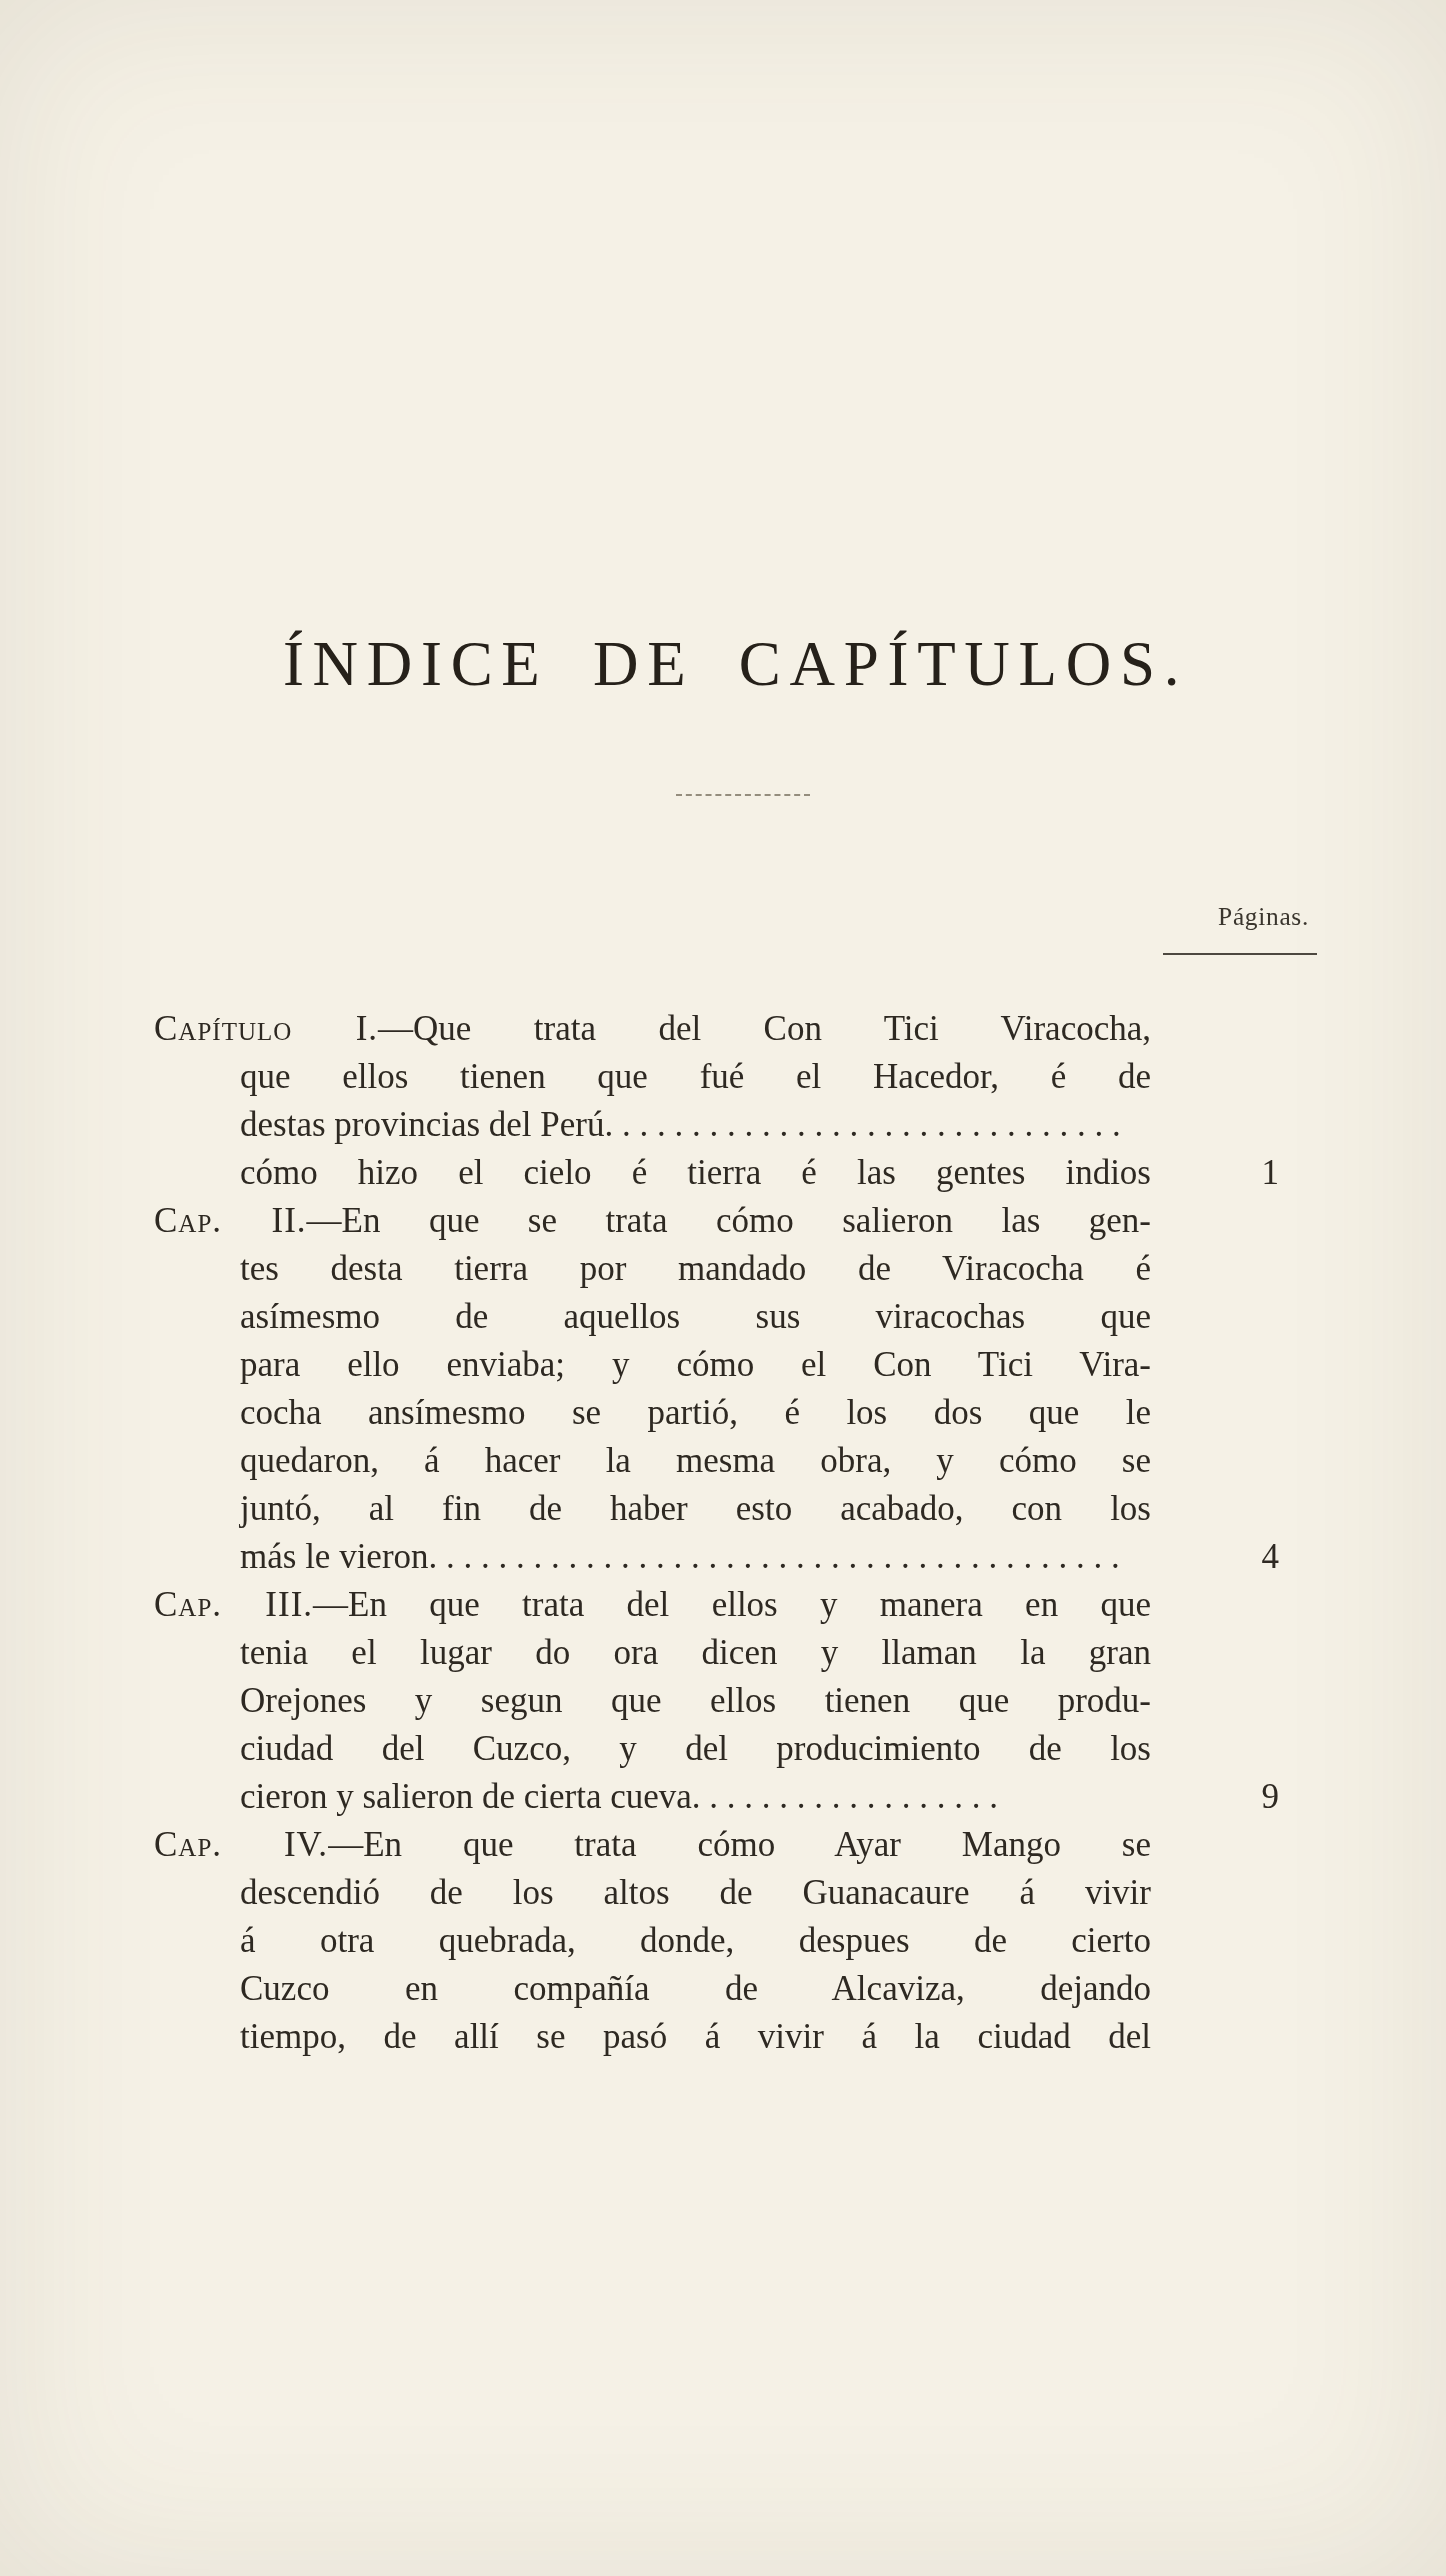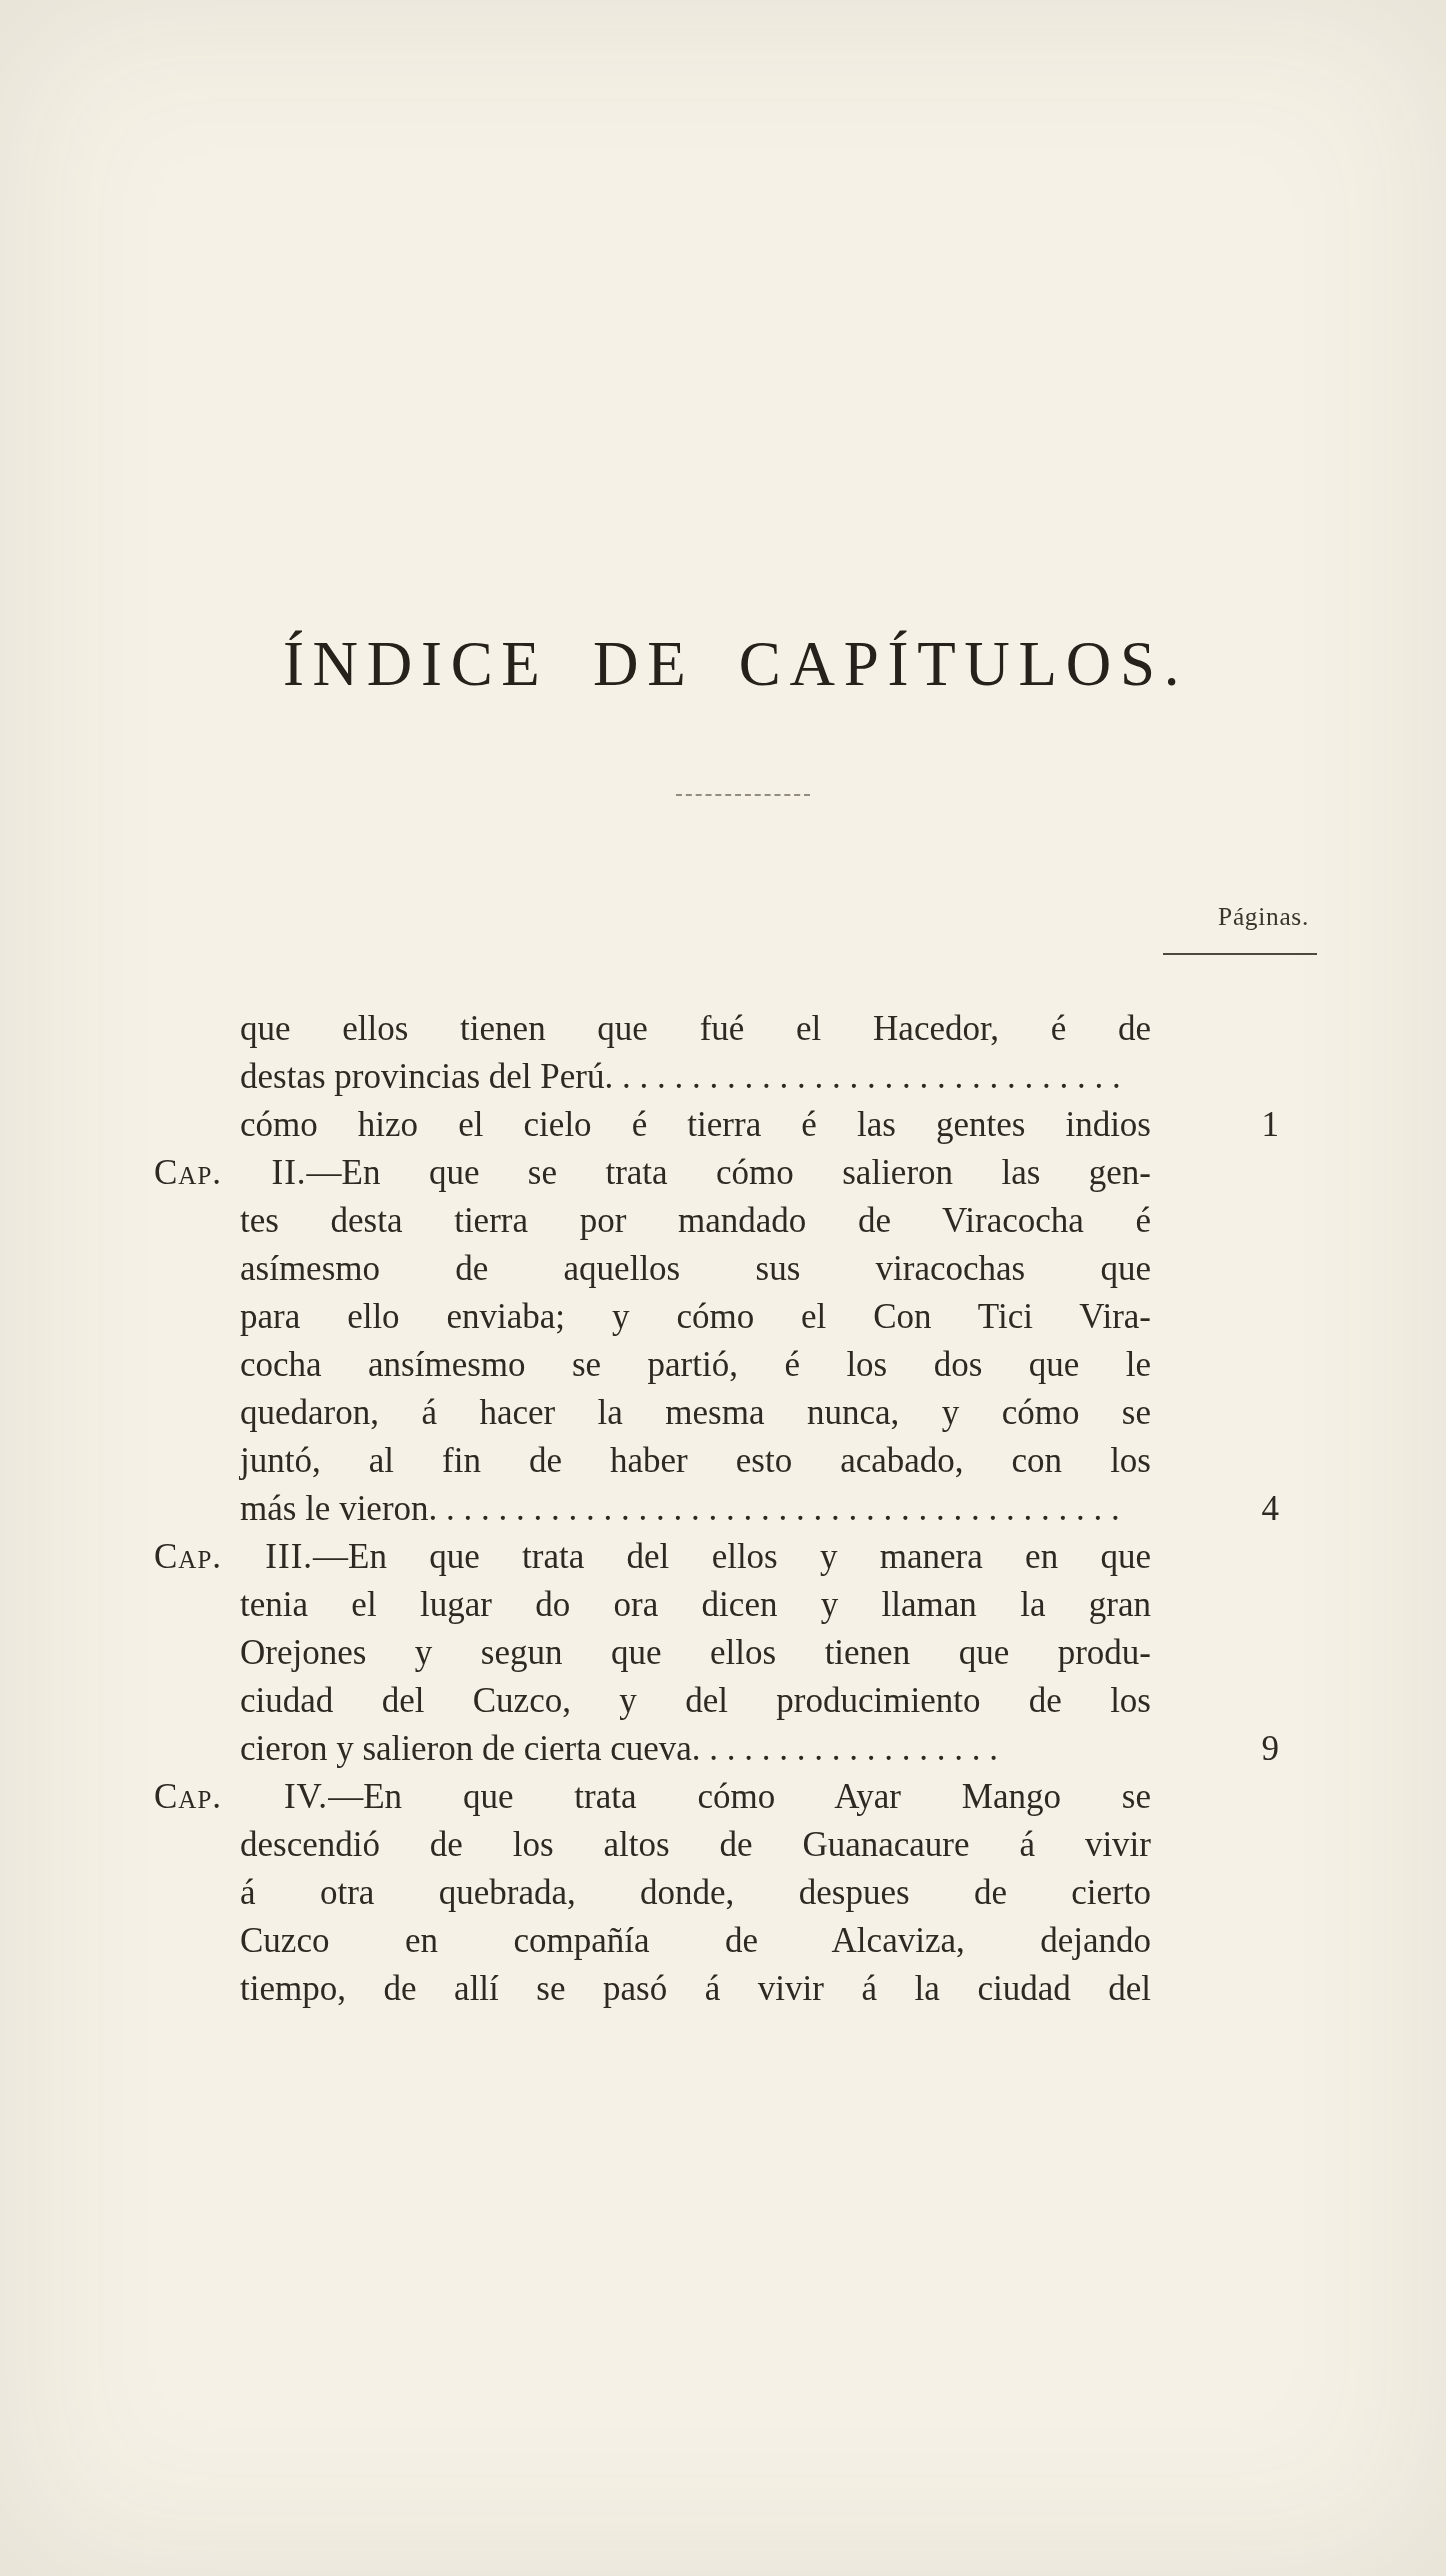--- a/index.html
+++ b/index.html
@@ -73,33 +73,34 @@
   <div class="title">ÍNDICE DE CAPÍTULOS.</div>
 
   <div class="divider"></div>
 
   <div class="paginas">Páginas.</div>
   <div class="paginas-rule"></div>
 
   <div class="toc">
 
     <div class="entry">
+      <div class="line first"><span class="cap">Capítulo I.</span><span>—Que trata del Con Tici Viracocha,</span></div>
       <div class="line">que ellos tienen que fué el Hacedor, é de</div>
       <div class="line leader">destas provincias del Perú. . . . . . . . . . . . . . . . . . . . . . . . . . . . . .</div>
       <div class="line">cómo hizo el cielo é tierra é las gentes indios</div>
       <span class="pagenum">1</span>
     </div>
 
     <div class="entry">
       <div class="line first"><span class="cap">Cap. II.</span><span>—En que se trata cómo salieron las gen-</span></div>
       <div class="line">tes desta tierra por mandado de Viracocha é</div>
       <div class="line">asímesmo de aquellos sus viracochas que</div>
       <div class="line">para ello enviaba; y cómo el Con Tici Vira-</div>
       <div class="line">cocha ansímesmo se partió, é los dos que le</div>
-      <div class="line">quedaron, á hacer la mesma nunca, y cómo se</div>
+      <div class="line">quedaron, á hacer la mesma obra, y cómo se</div>
       <div class="line">juntó, al fin de haber esto acabado, con los</div>
       <div class="line leader">más le vieron. . . . . . . . . . . . . . . . . . . . . . . . . . . . . . . . . . . . . . . .</div>
       <span class="pagenum">4</span>
     </div>
 
     <div class="entry">
       <div class="line first"><span class="cap">Cap. III.</span><span>—En que trata del ellos y manera en que</span></div>
       <div class="line">tenia el lugar do ora dicen y llaman la gran</div>
       <div class="line">Orejones y segun que ellos tienen que produ-</div>
       <div class="line">ciudad del Cuzco, y del producimiento de los</div>

